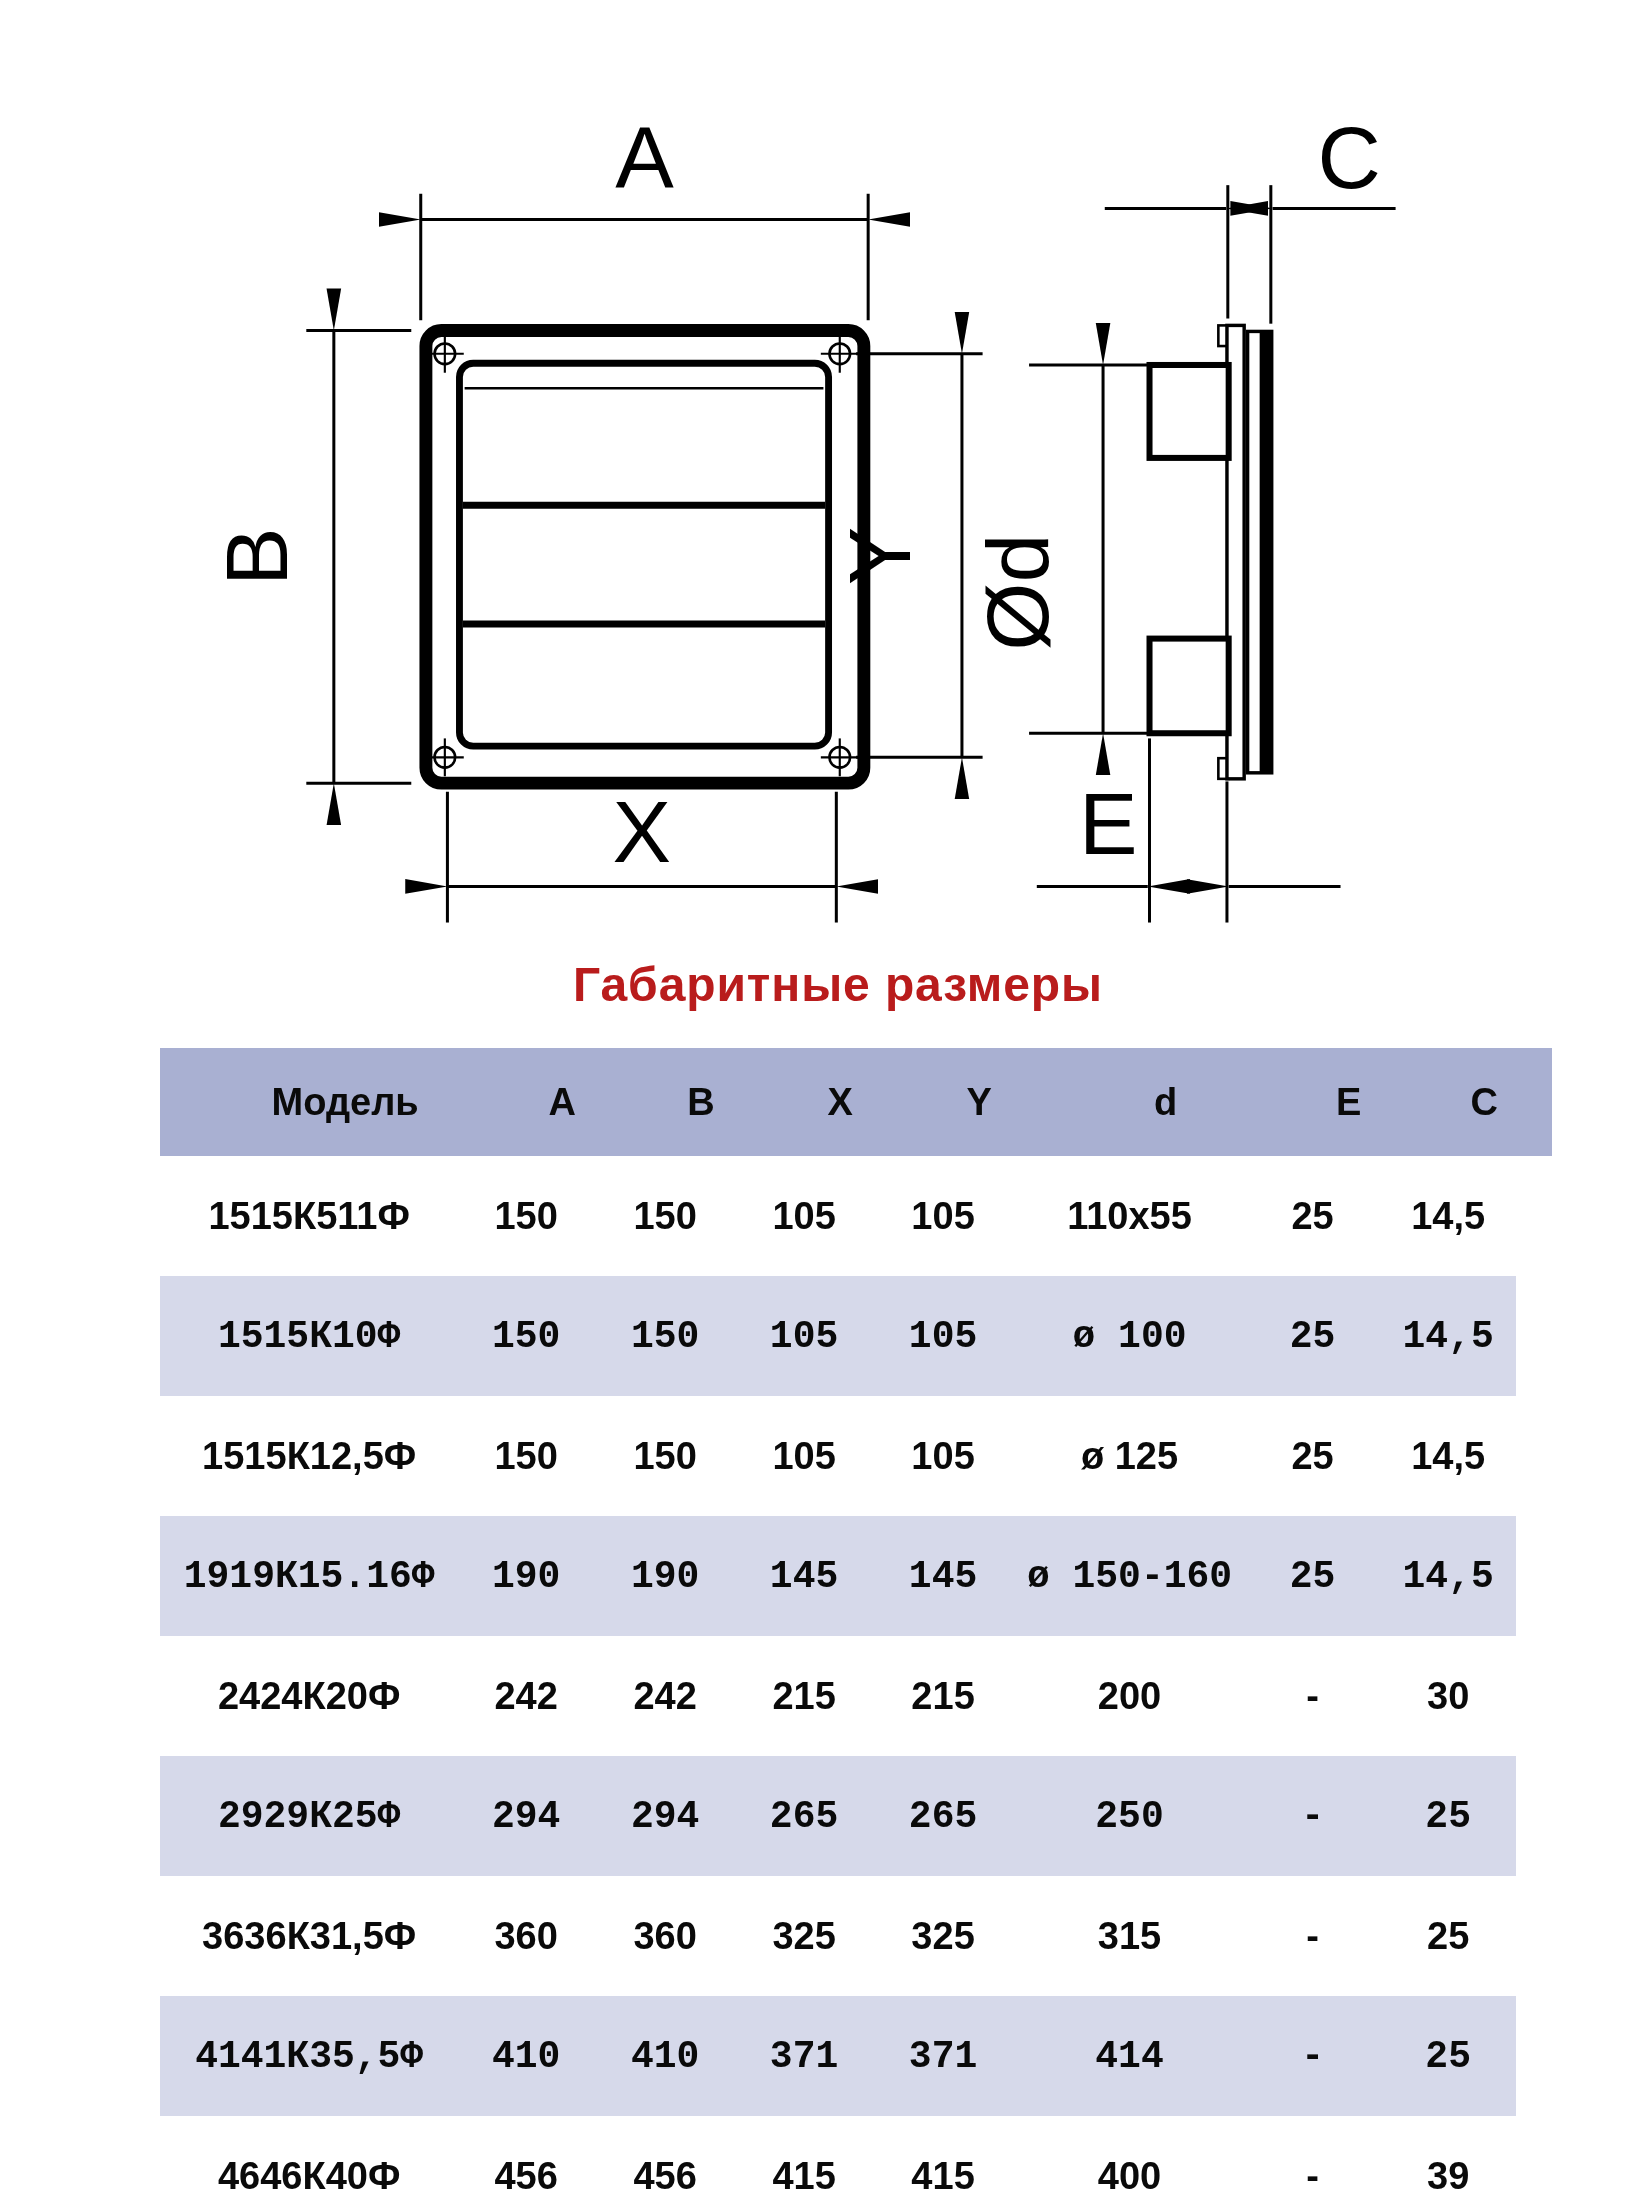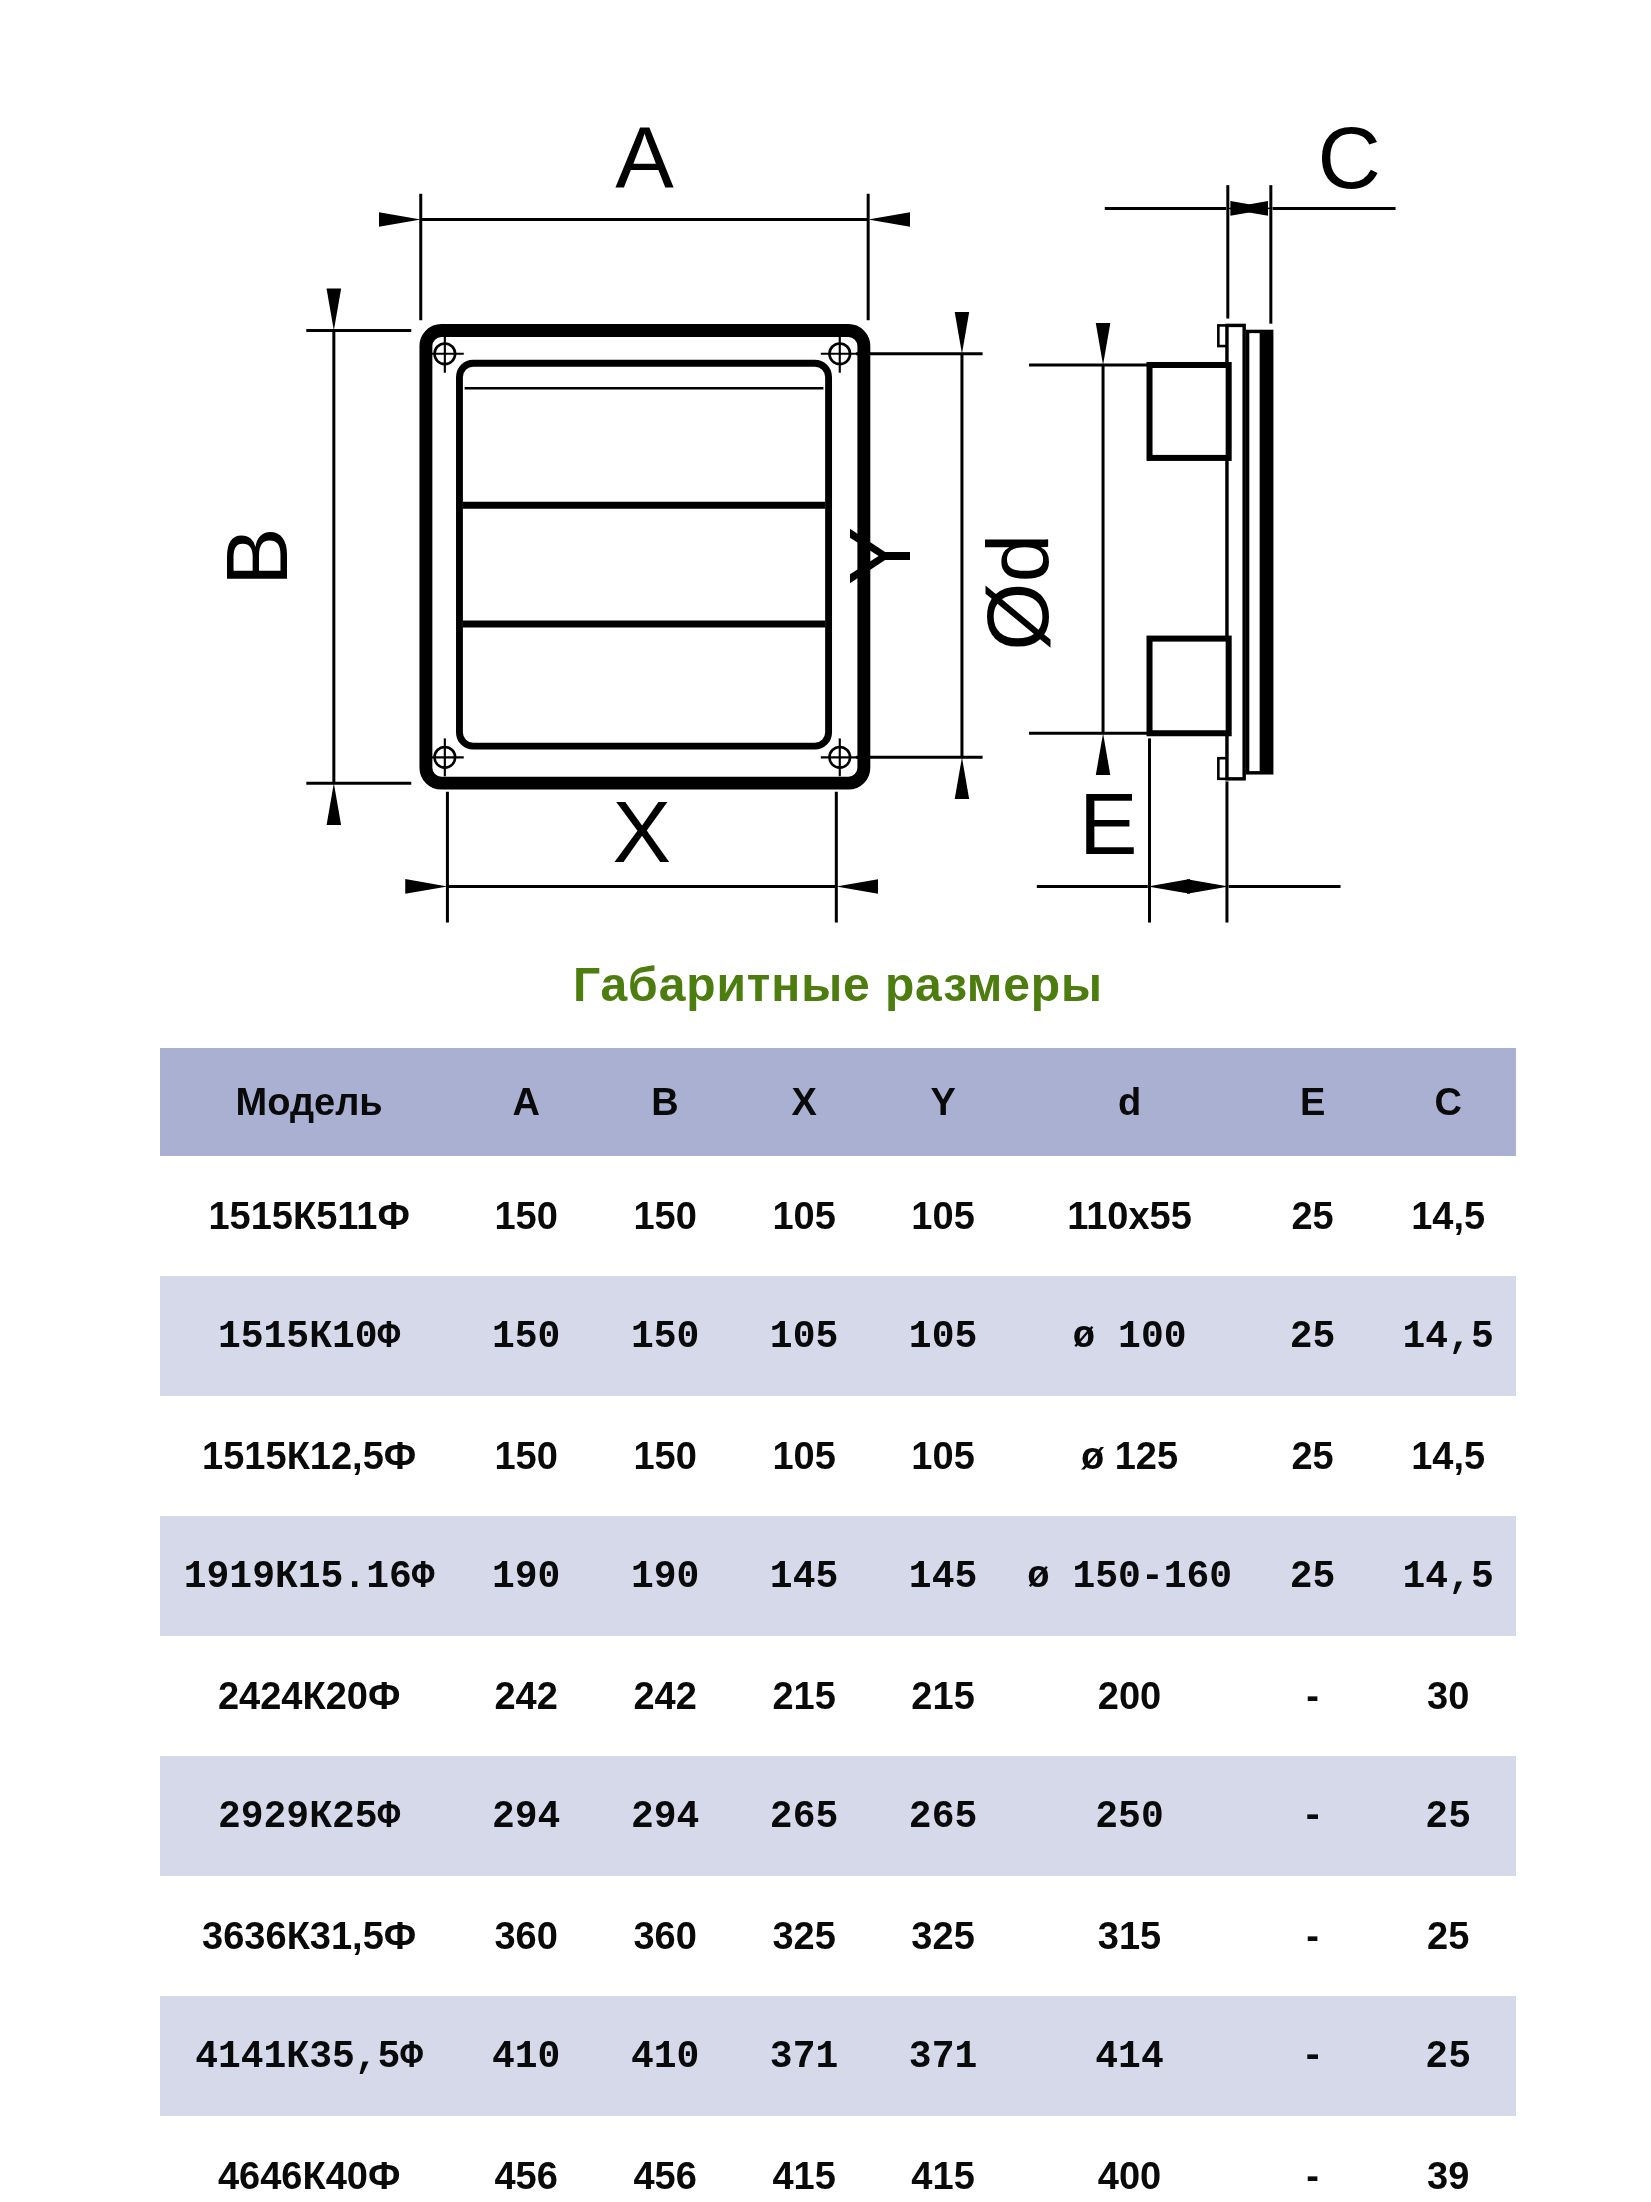--- a/index.html
+++ b/index.html
@@ -12,29 +12,29 @@
     color:#0a0a0a;
   }
   
   #drawing{position:absolute;left:0;top:0;width:1652px;height:964px;}
   #drawing .thin{stroke:#000;stroke-width:3.5;fill:none;stroke-linecap:butt;}
   #drawing .dimlabel{font-family:"Liberation Sans",sans-serif;font-size:102px;font-weight:400;fill:#000;}
   
   .section-title{
     position:absolute;left:160px;top:957px;width:1356px;
     text-align:center;
-    font-size:48px;font-weight:700;color:#4d7c0f;
+    font-size:48px;font-weight:700;color:#b91c1c;
     letter-spacing:0.9px;
   }
   
   .dim-table{
     position:absolute;left:160px;top:1048px;width:1356px;
   }
   .t-row{display:flex;align-items:center;width:100%;}
-  .t-head{height:108px;background:var(--header-bg,#a9b0d2);}
+  .t-head{height:108px;background:var(--header-bg,#a9b0d2);padding-left:36px;}
   .t-data{height:120px;background:#ffffff;}
   .t-data.striped{background:var(--stripe-bg,#d6d9ea);font-family:Liberation Mono, monospace;}
   .cell{
     text-align:center;
     font-size:38px;font-weight:700;color:#0a0a0a;
     white-space:nowrap;
   }
   .col-model{width:22%;}
   .col-a{width:10%;}
   .col-b{width:10.5%;}

